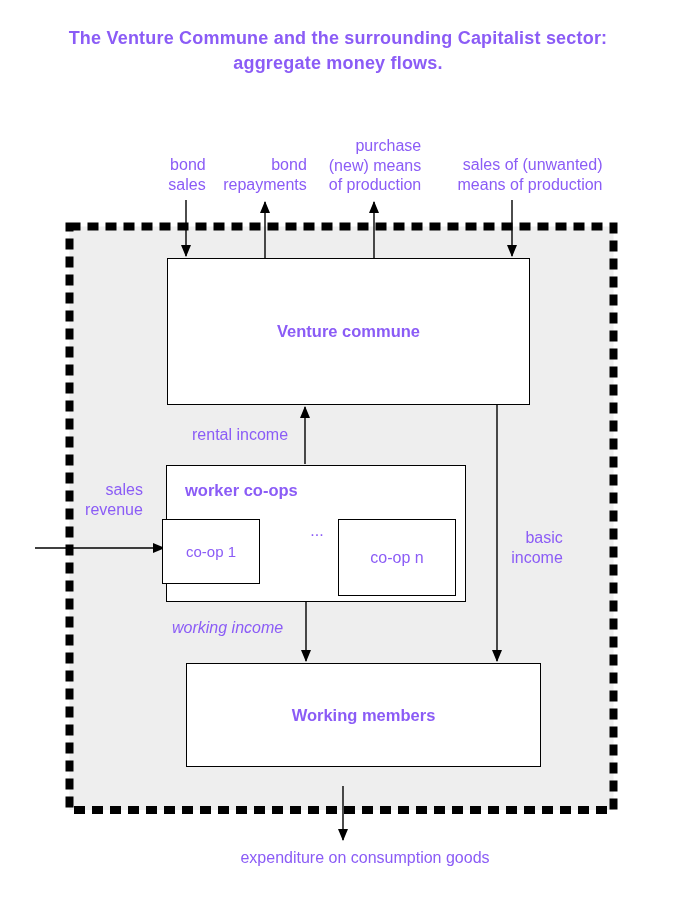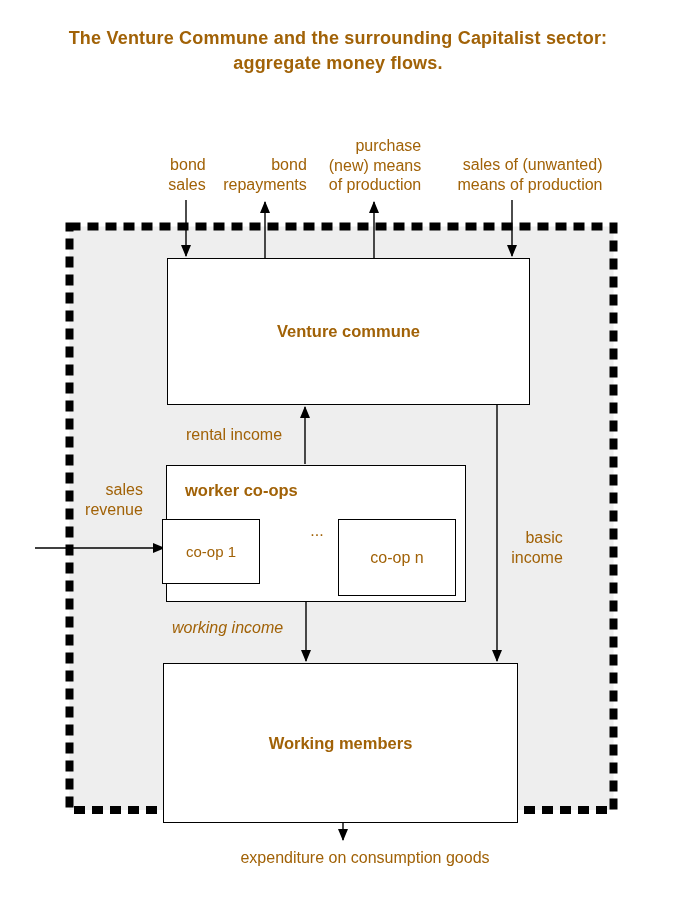--- a/index.html
+++ b/index.html
@@ -7,21 +7,21 @@
     --line: #000000;
     --box-bg: #ffffff;
   }
   html, body { margin: 0; padding: 0; background: #ffffff; }
   .canvas {
     position: relative;
     width: 676px;
     height: 902px;
     background: #ffffff;
     font-family: "Liberation Sans", "DejaVu Sans", sans-serif;
-    color: #a16207;
+    color: #8b5cf6;
     overflow: hidden;
   }
   svg.layer {
     position: absolute;
     left: 0; top: 0;
     width: 676px; height: 902px;
   }
   #commune-boundary {
     fill: var(--boundary-fill);
     stroke: var(--line);
@@ -46,21 +46,21 @@
     position: absolute;
     font-size: 16px;
     line-height: 19.5px;
     white-space: pre-line;
     text-align: right;
   }
   #lbl-bond-sales      { left: 187px; top: 155px; transform: translateX(-50%); }
   #lbl-bond-repayments { left: 265px; top: 155px; transform: translateX(-50%); }
   #lbl-purchase        { left: 375px; top: 136px; transform: translateX(-50%); }
   #lbl-sales-means     { left: 530px; top: 155px; transform: translateX(-50%); white-space: pre; }
-  #lbl-rental          { left: 186px; top: 425px; text-align: center; white-space: nowrap; }
+  #lbl-rental          { left: 192px; top: 425px; text-align: center; white-space: nowrap; }
   #lbl-sales-revenue   { left: 114px; top: 480px; transform: translateX(-50%); }
   #lbl-basic           { left: 537px; top: 528px; transform: translateX(-50%); }
   #lbl-working-income  { left: 172px; top: 618px; text-align: left; white-space: nowrap; font-style: italic; }
   #lbl-expenditure     { left: 365px; top: 848px; transform: translateX(-50%); white-space: nowrap; }
   .box {
     position: absolute;
     background: var(--box-bg);
     border: 1.5px solid var(--line);
     box-sizing: border-box;
   }
@@ -69,21 +69,21 @@
     align-items: center;
     justify-content: center;
   }
   .node-label { font-weight: bold; font-size: 16.5px; }
   #box-venture  { left: 167px; top: 258px; width: 363px; height: 147px; }
   #box-coops    { left: 166px; top: 465px; width: 300px; height: 137px; }
   #coops-label  { position: absolute; left: 185px; top: 481px; }
   #box-coop1    { left: 162px; top: 519px; width: 98px; height: 65px; font-size: 15px; }
   #box-coopn    { left: 338px; top: 519px; width: 118px; height: 77px; font-size: 16px; }
   #coop-ellipsis{ position: absolute; left: 304px; top: 522px; width: 26px; text-align: center; font-size: 16px; }
-  #box-members  { left: 163px; top: 663px; width: 355px; height: 160px; }
+  #box-members  { left: 186px; top: 663px; width: 355px; height: 104px; }
 </style>
 </head>
 <body>
 
 <div class="canvas">
 
   <div class="title">The Venture Commune and the surrounding Capitalist sector:
 aggregate money flows.</div>
 
   <svg class="layer">

